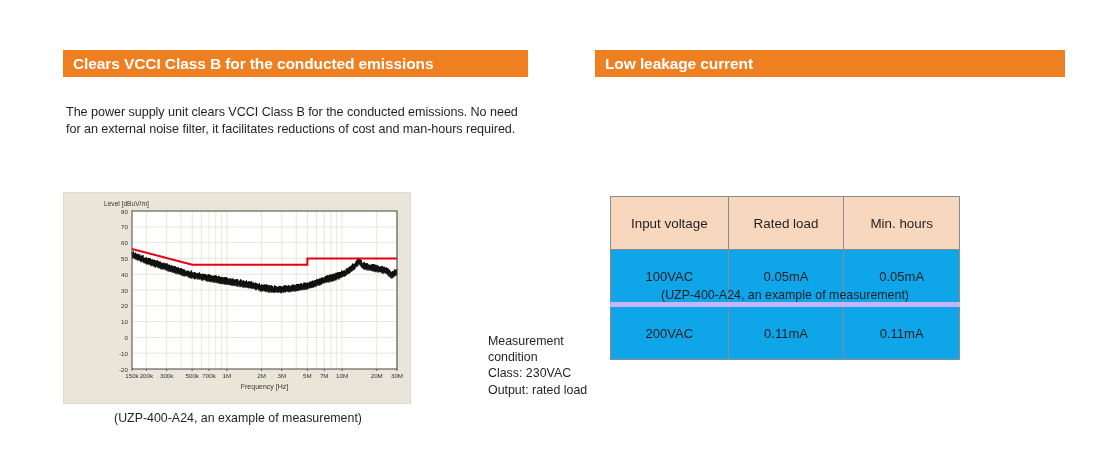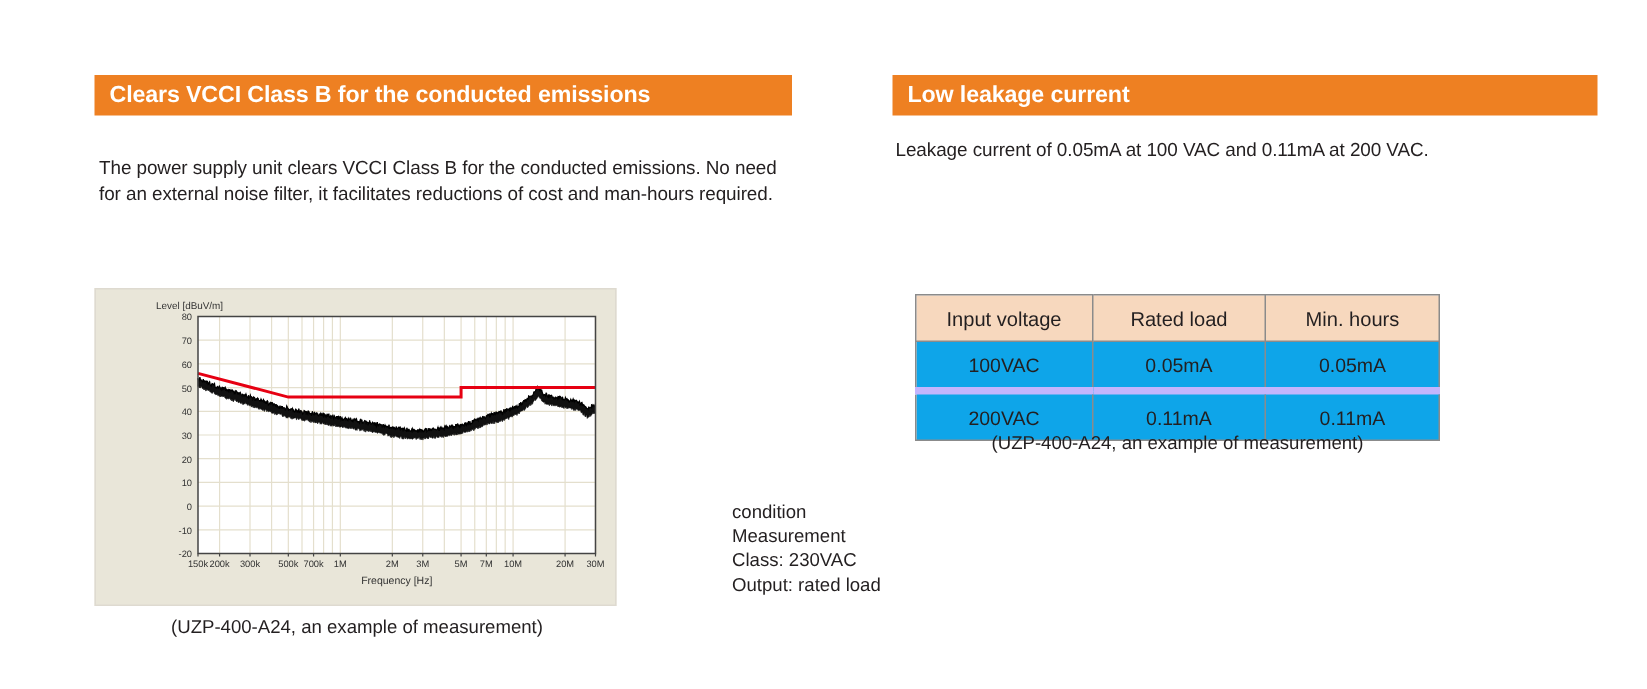--- a/index.html
+++ b/index.html
@@ -46,21 +46,21 @@
   }
 
   
   #leak-table-wrap{position:absolute;top:196px;left:15px;}
   table.leak{
     border-collapse:collapse;width:350px;
     font-size:13px;color:#231f20;
   }
   table.leak th,table.leak td{
     border:1px solid #8b8b8b;text-align:center;
-    padding:0;height:30px;font-weight:normal;
+    padding:11px;height:30px;font-weight:normal;
   }
   table.leak th{background:#f7d8be;font-size:13.4px;}
   table.leak td{background:#0ea5e9;font-size:13px;}
   table.leak tr.row-2 td{border-top:5px solid #c4b5fd;}
   table.leak col.c1{width:118px}
   table.leak col.c2{width:116px}
   table.leak col.c3{width:116px}
   #table-caption{
     position:absolute;top:288px;left:15px;width:350px;text-align:center;
     font-size:12.4px;color:#231f20;
@@ -152,32 +152,31 @@
           <line x1="333" y1="176" x2="333" y2="178" stroke="#444444" stroke-width="0.8"></line>
           <text x="40" y="13" font-size="6.6" fill="#333333" font-family="&quot;Liberation Sans&quot;, sans-serif">Level [dBuV/m]</text>
           <text x="200.5" y="196" text-anchor="middle" font-size="7" fill="#333333" font-family="&quot;Liberation Sans&quot;, sans-serif">Frequency [Hz]</text>
         </svg>
     </div>
   </div>
 
   <div id="chart-caption">(UZP-400-A24, an example of measurement)</div>
 
   <div id="measurement-note">
+      <div>Measurement</div>
       <div>condition</div>
-      <div>Measurement</div>
       <div>Class: 230VAC</div>
       <div>Output: rated load</div>
     </div>
 </div>
 
 <div class="panel" id="panel-right">
 
   <div class="section-header">Low leakage current</div>
 
-  <div class="body-text" id="right-body">Leakage current of 0.05mA at 100 VAC and 0.11mA at 200 VAC.</div>
 
   <div id="leak-table-wrap">
     <table class="leak">
       <colgroup>
           <col class="c1">
           <col class="c2">
           <col class="c3">
         </colgroup>
       <thead>
         <tr>

